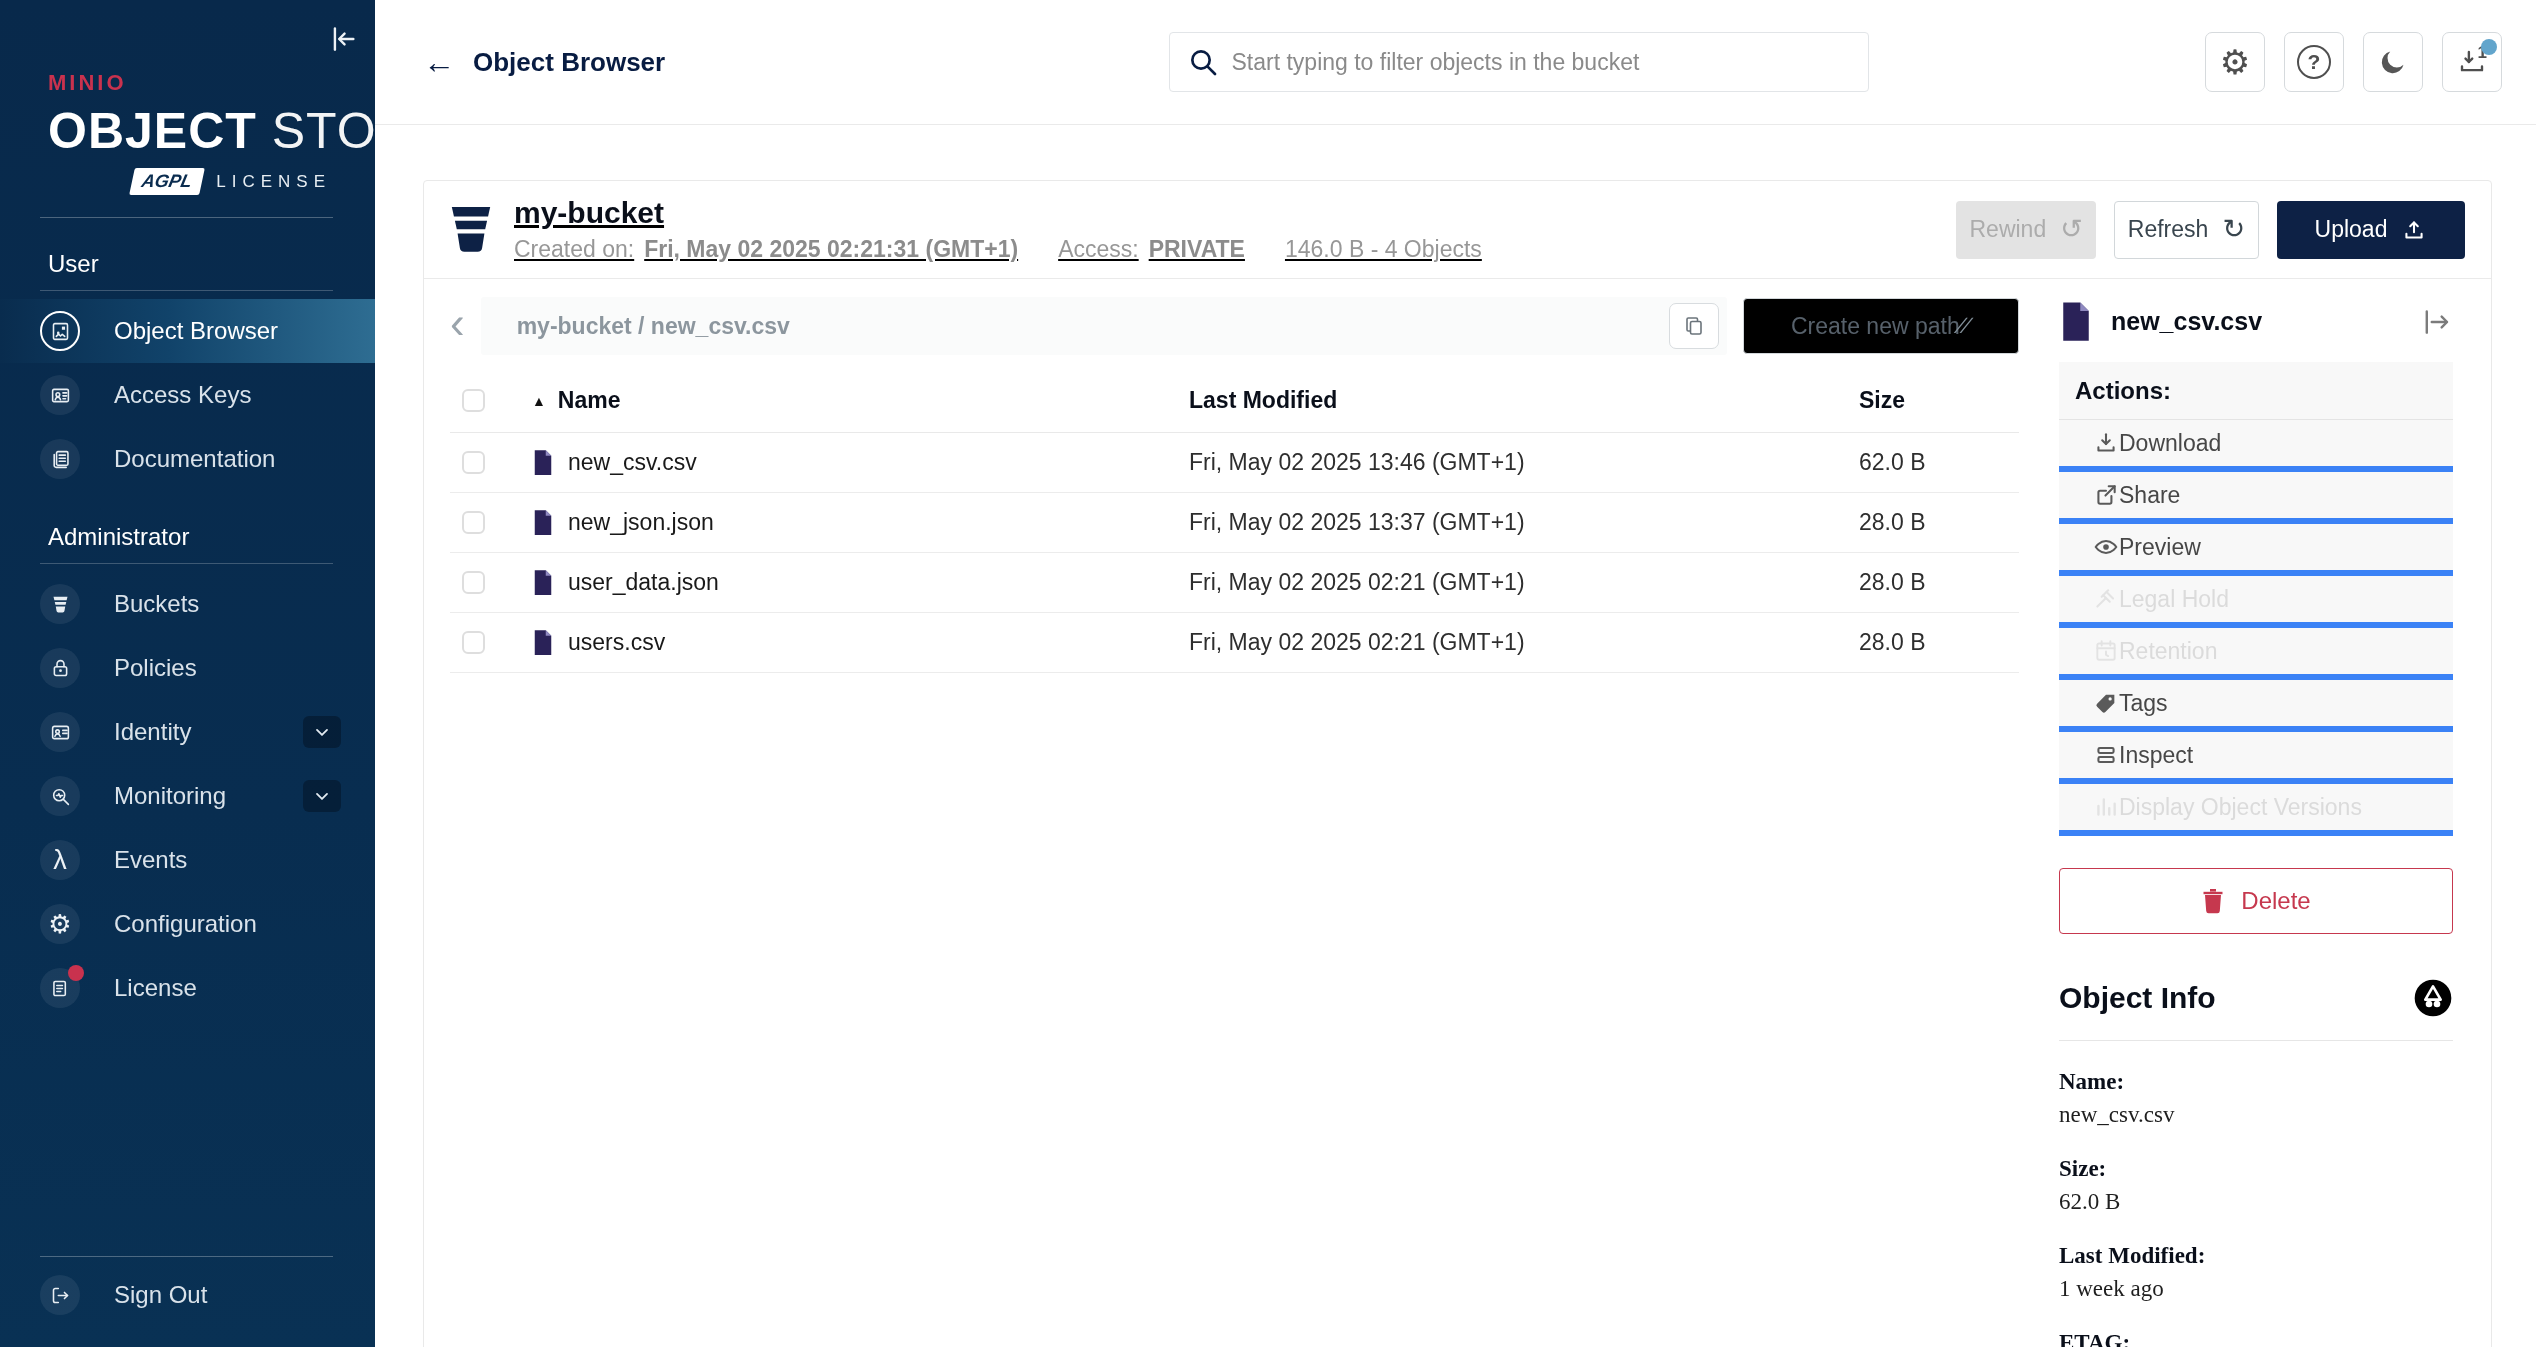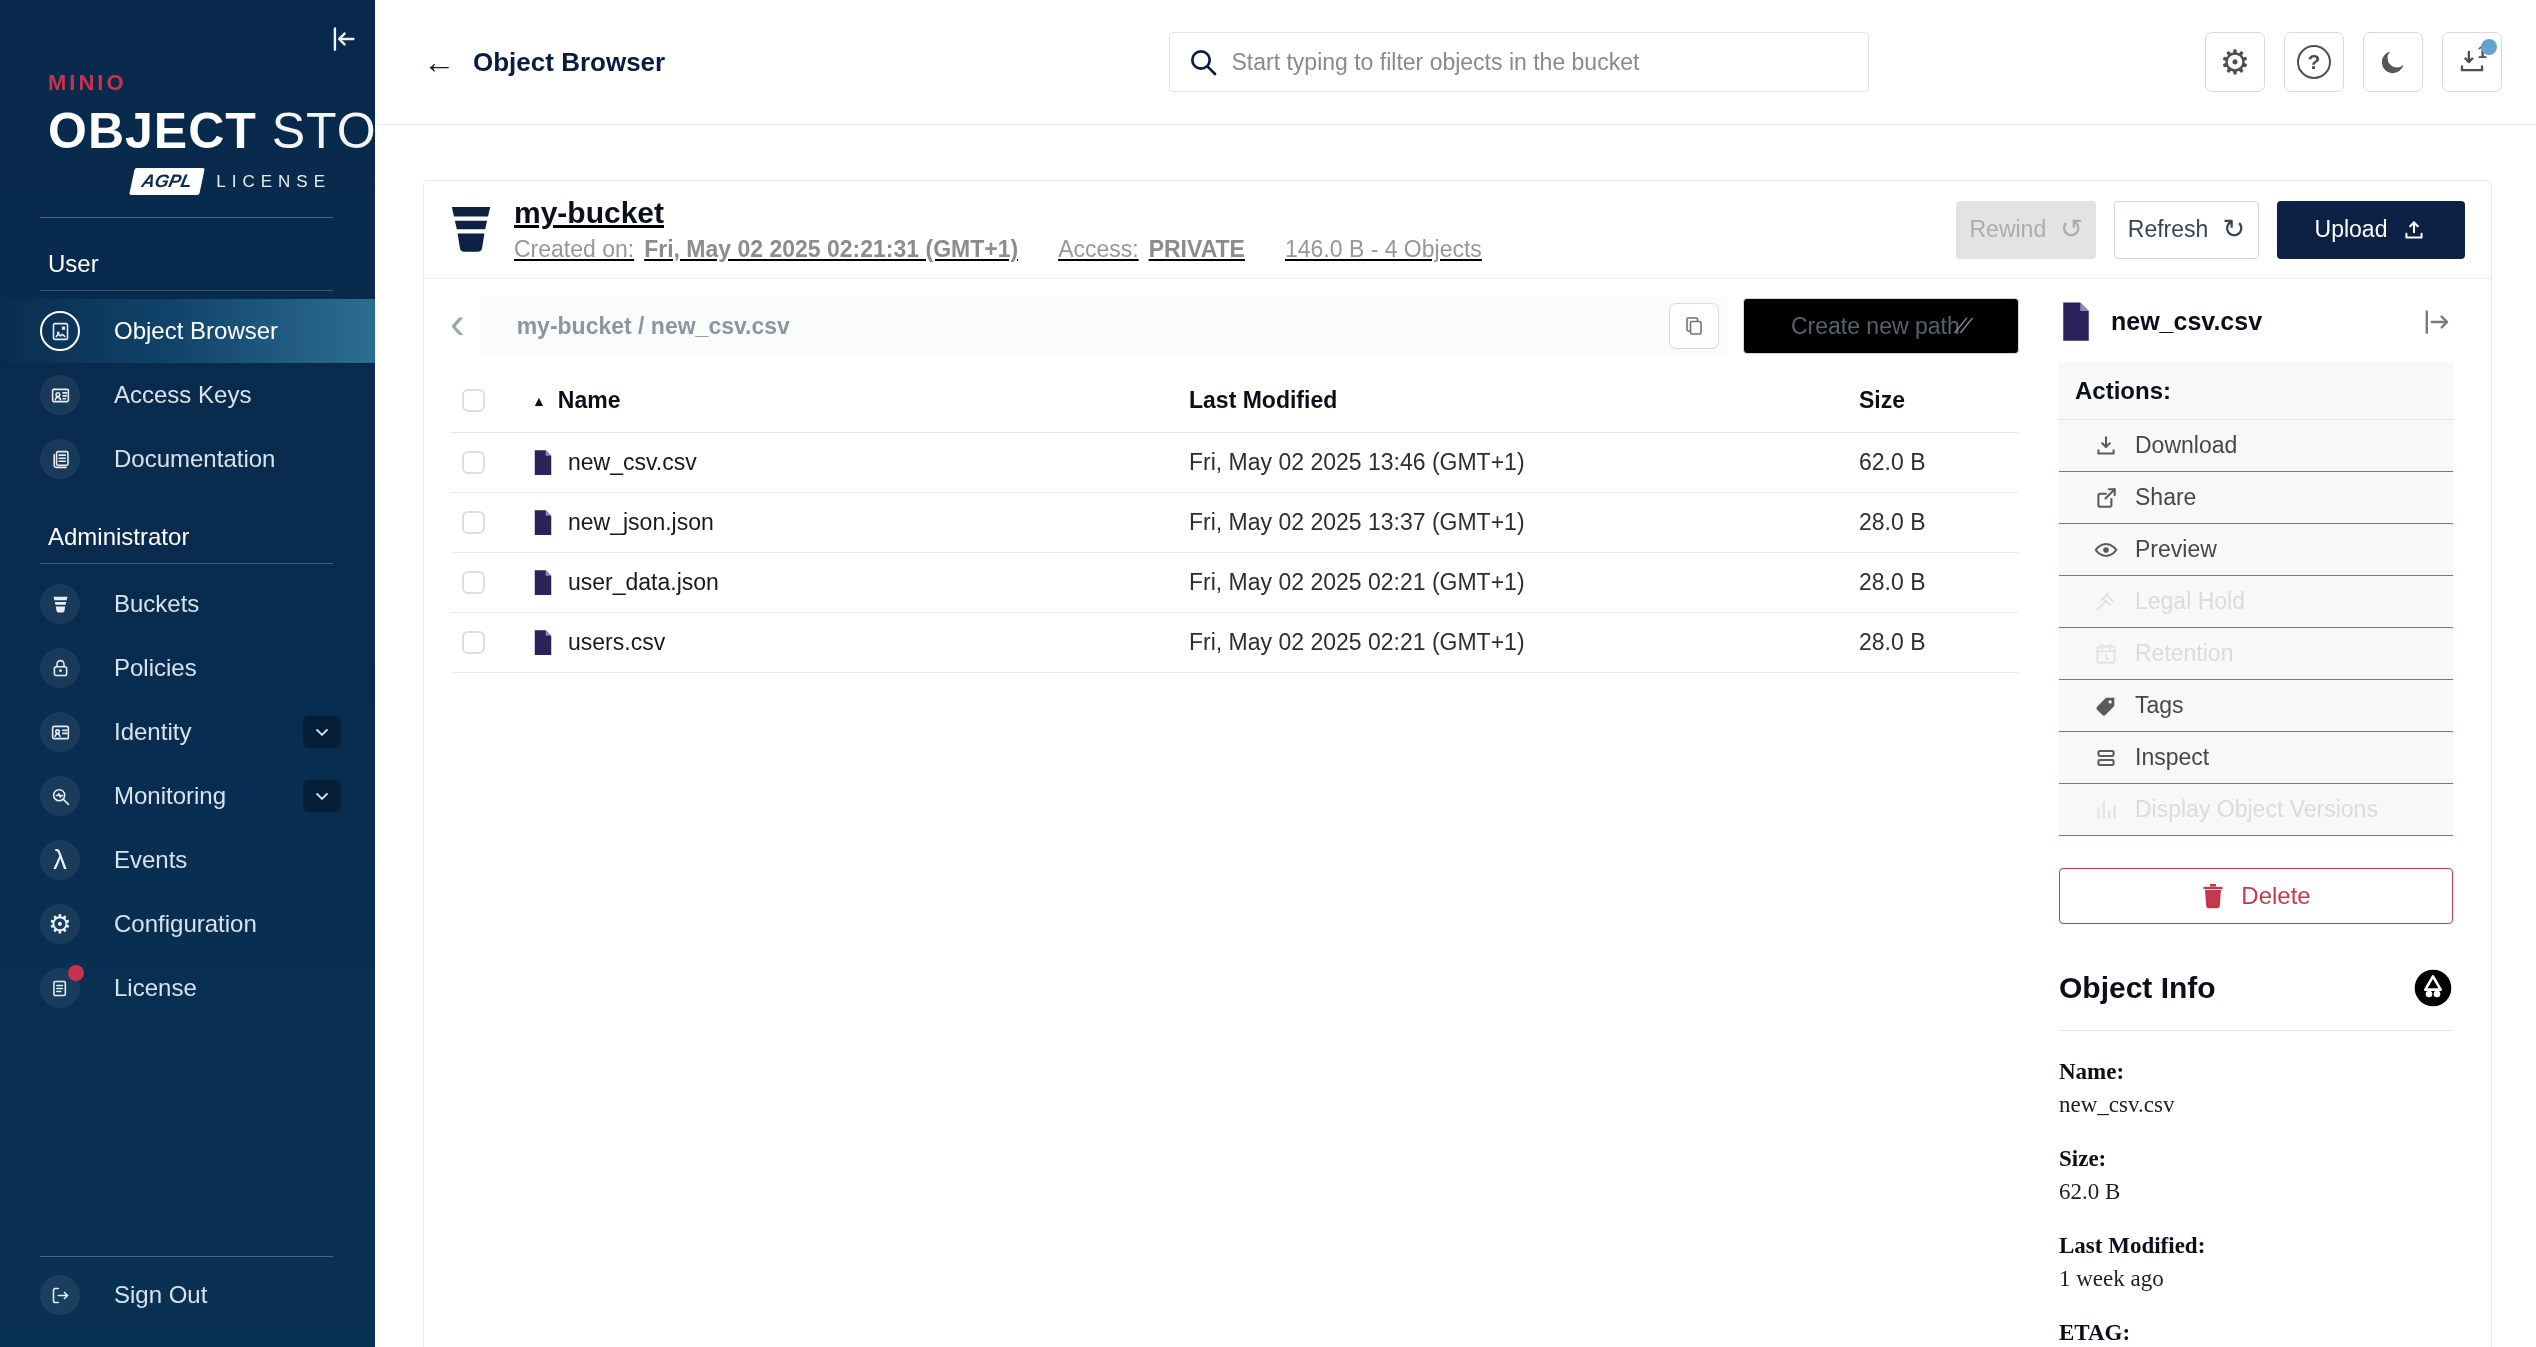--- a/index.html
+++ b/index.html
@@ -120,27 +120,27 @@
   
   .drawer { width:432px; flex:none; padding:22px 38px 0 0; display:flex; flex-direction:column; }
   .drawer-head { display:flex; align-items:center; }
   .d-file-ico { width:34px; height:41px; flex:none; }
   .d-file-name { margin-left:18px; font-size:25px; font-weight:700; color:#0A0F1A; }
   .d-collapse { margin-left:auto; width:34px; height:34px; color:#7B7B7B; cursor:pointer; }
   .actions-box { margin-top:20px; }
   .actions-title { height:58px; background:#F8F8F8; border-bottom:1px solid #E4E4E4;
                    display:flex; align-items:center; padding-left:16px;
                    font-size:24px; font-weight:700; color:#0A0F1A; }
-  .action-row { height:52px; background:#F8F8F8; border-bottom:1px solid #3b82f6;
-                display:flex; align-items:center; gap:16px; padding-left:34px;
+  .action-row { height:52px; background:#F8F8F8; border-bottom:6px solid #3b82f6;
+                display:flex; align-items:center; padding-left:34px;
                 font-size:23px; color:#474747; cursor:pointer; }
   .action-row .a-ico { width:26px; height:26px; color:#5A5A5A; flex:none; }
   .action-row.disabled { color:#DBDBDB; cursor:default; }
   .action-row.disabled .a-ico { color:#E3E3E3; }
-  .delete-btn { margin-top:32px; height:56px; border:1px solid #C6384E; border-radius:4px;
+  .delete-btn { margin-top:32px; height:66px; border:1px solid #C6384E; border-radius:4px;
                 background:#fff; color:#C6384E; font-size:24px; display:flex; align-items:center;
                 justify-content:center; gap:16px; cursor:pointer; }
   .trash-ico { width:24px; height:26px; }
   .oi-head { margin-top:44px; display:flex; align-items:center; }
   .oi-title { font-size:30px; font-weight:800; color:#0A0F1A; }
   .oi-ico { margin-left:auto; width:40px; height:40px; }
   .oi-divider { height:1px; background:#E6E6E6; margin-top:22px; }
   .oi-field { margin-top:28px;font-family:Liberation Serif, serif; }
   .oi-label { font-size:23px; font-weight:700; color:#0A0F1A; }
   .oi-value { margin-top:7px; font-size:23px; color:#1F1F1F; word-break:break-all; }

